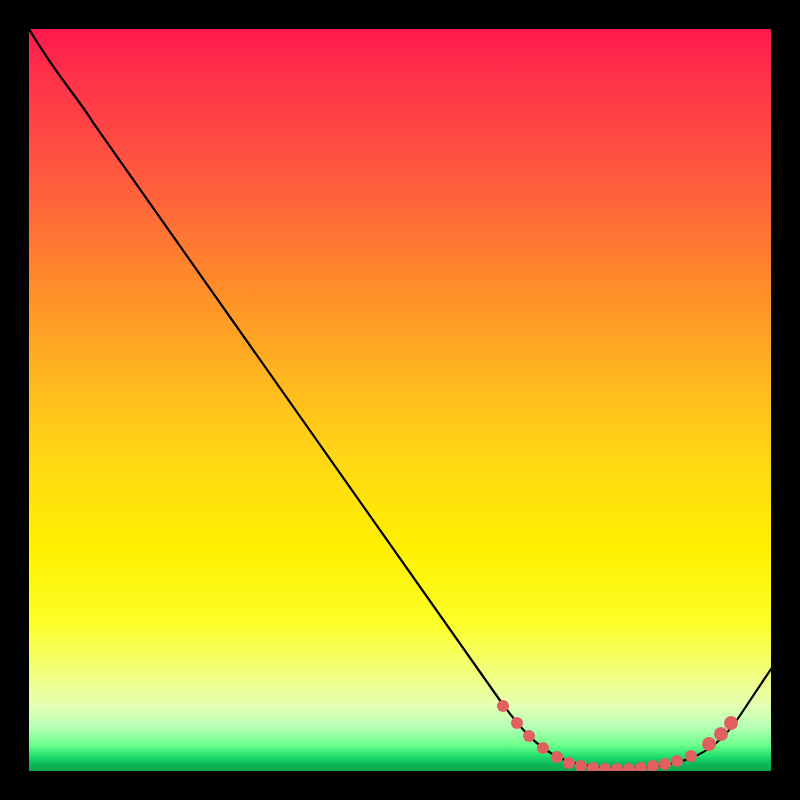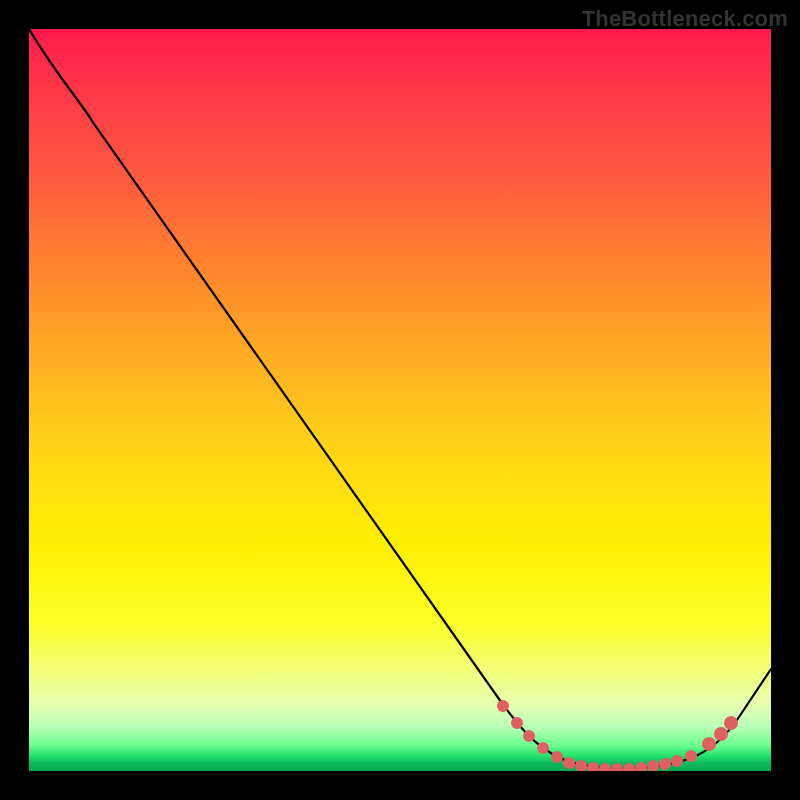--- a/index.html
+++ b/index.html
@@ -65,21 +65,20 @@
     left: 0;
     top: 0;
     width: 742px;
     height: 742px;
   }
 </style>
 </head>
 <body>
 <div class="frame">
 
-  <div class="watermark">TheBottleneck.com</div>
 
   <div class="plot">
     <div class="gradient"></div>
 
     <svg class="curve" viewBox="0 0 742 742" preserveAspectRatio="none">
 
       <path d="M 0 0
                C 30 50, 50 70, 65 95
                L 470 670
                C 495 705, 515 726, 545 734

